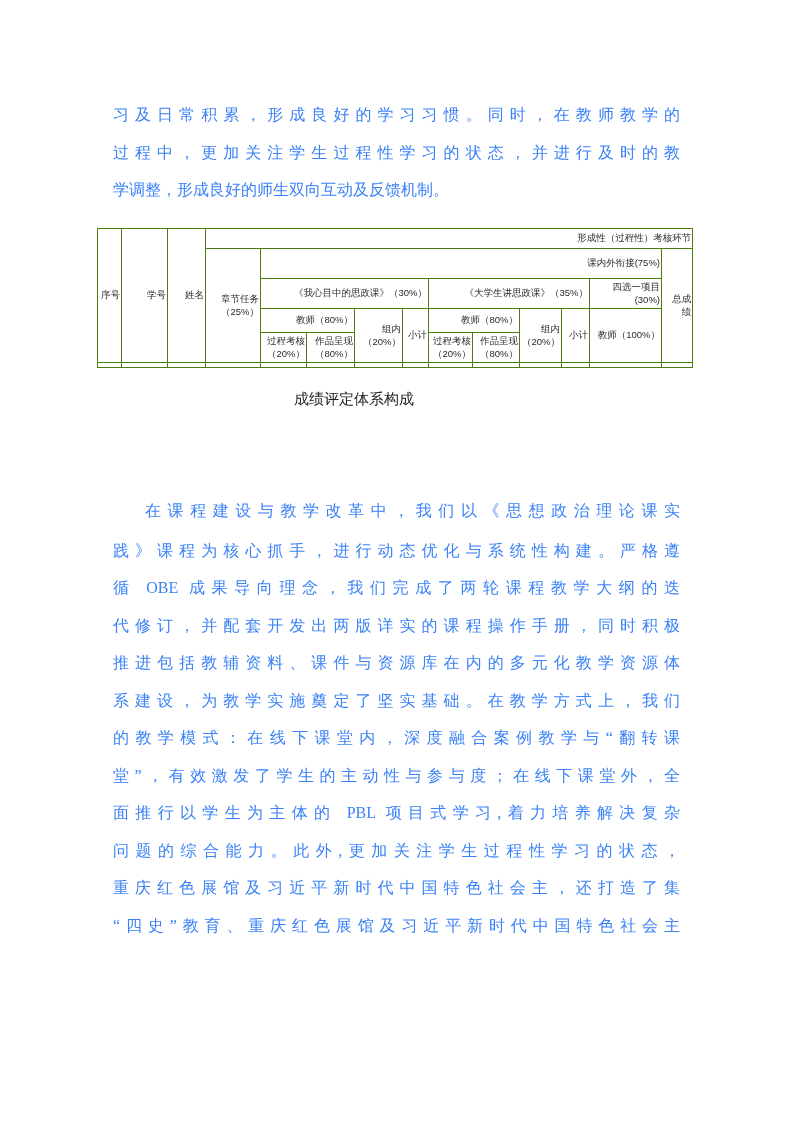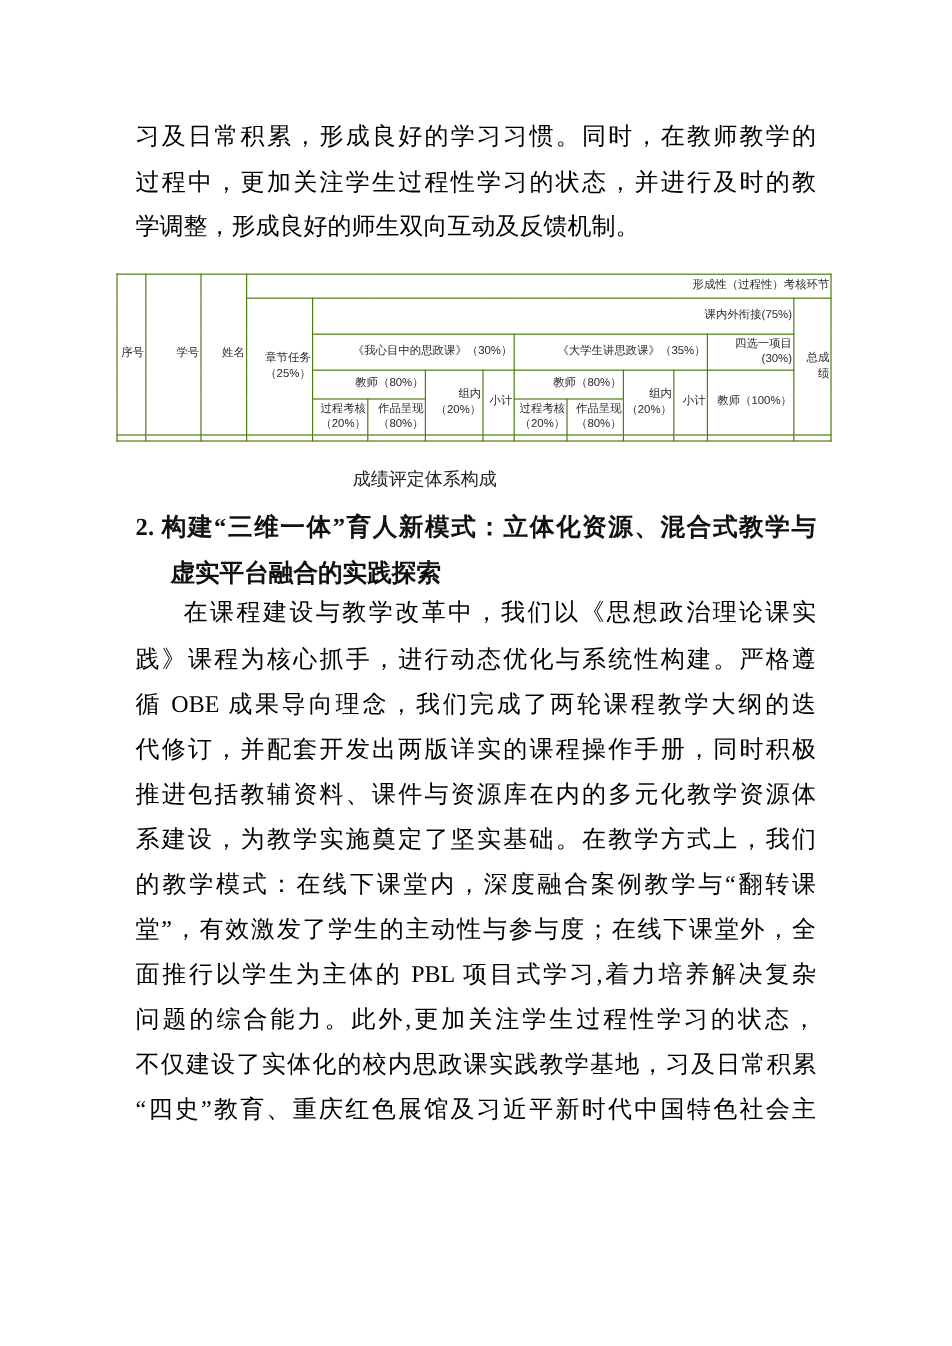--- a/index.html
+++ b/index.html
@@ -10,23 +10,23 @@
     height: 1122px;
     background: #ffffff;
     overflow: hidden;
     font-family: "Liberation Serif", "DejaVu Serif", serif;
     color: #1c1c1c;
   }
   .para {
     position: absolute;
     left: 113px;
     width: 567px;
-    font-size: 20px;
+    font-size: 16px;
     line-height: 37.5px;
-    color: #000000;
+    color: #3b82f6;
   }
   .para .pline { width: 100%; }
   .jl { text-align: justify; text-align-last: justify; }
   .top-para { top: 96px; }
   .body-para { top: 494px; }
   .indent2 { text-indent: 2em; font-family: Liberation Mono, monospace; }
 
   .grade-table {
     position: absolute;
     left: 97px;
@@ -142,33 +142,29 @@
       <td></td>
           <td></td>
       <td></td>
           <td></td>
     </tr>
   </tbody>
     </table>
 
   <div class="caption">成绩评定体系构成</div>
 
-  <div class="heading">
-    <div class="heading-l1"><span>2.</span> <span>构建“三维一体”育人新模式：立体化资源、混合式教学与</span></div>
-    <div class="heading-l2">虚实平台融合的实践探索</div>
-  </div>
 
   <div class="para body-para">
     <div class="pline jl indent2">在课程建设与教学改革中，我们以《思想政治理论课实</div>
     <div class="pline jl">践》课程为核心抓手，进行动态优化与系统性构建。严格遵</div>
     <div class="pline jl">循 OBE 成果导向理念，我们完成了两轮课程教学大纲的迭</div>
     <div class="pline jl">代修订，并配套开发出两版详实的课程操作手册，同时积极</div>
     <div class="pline jl">推进包括教辅资料、课件与资源库在内的多元化教学资源体</div>
     <div class="pline jl">系建设，为教学实施奠定了坚实基础。在教学方式上，我们</div>
     <div class="pline jl">的教学模式：在线下课堂内，深度融合案例教学与“翻转课</div>
     <div class="pline jl">堂”，有效激发了学生的主动性与参与度；在线下课堂外，全</div>
     <div class="pline jl">面推行以学生为主体的 PBL 项目式学习,着力培养解决复杂</div>
     <div class="pline jl">问题的综合能力。此外,更加关注学生过程性学习的状态，</div>
-    <div class="pline jl">不仅建设了实体化的校内思政课实践教学基地，习及日常积累</div>
+    <div class="pline jl">重庆红色展馆及习近平新时代中国特色社会主，还打造了集</div>
     <div class="pline jl">“四史”教育、重庆红色展馆及习近平新时代中国特色社会主</div>
   </div>
 
 </div>
 
 </body></html>

